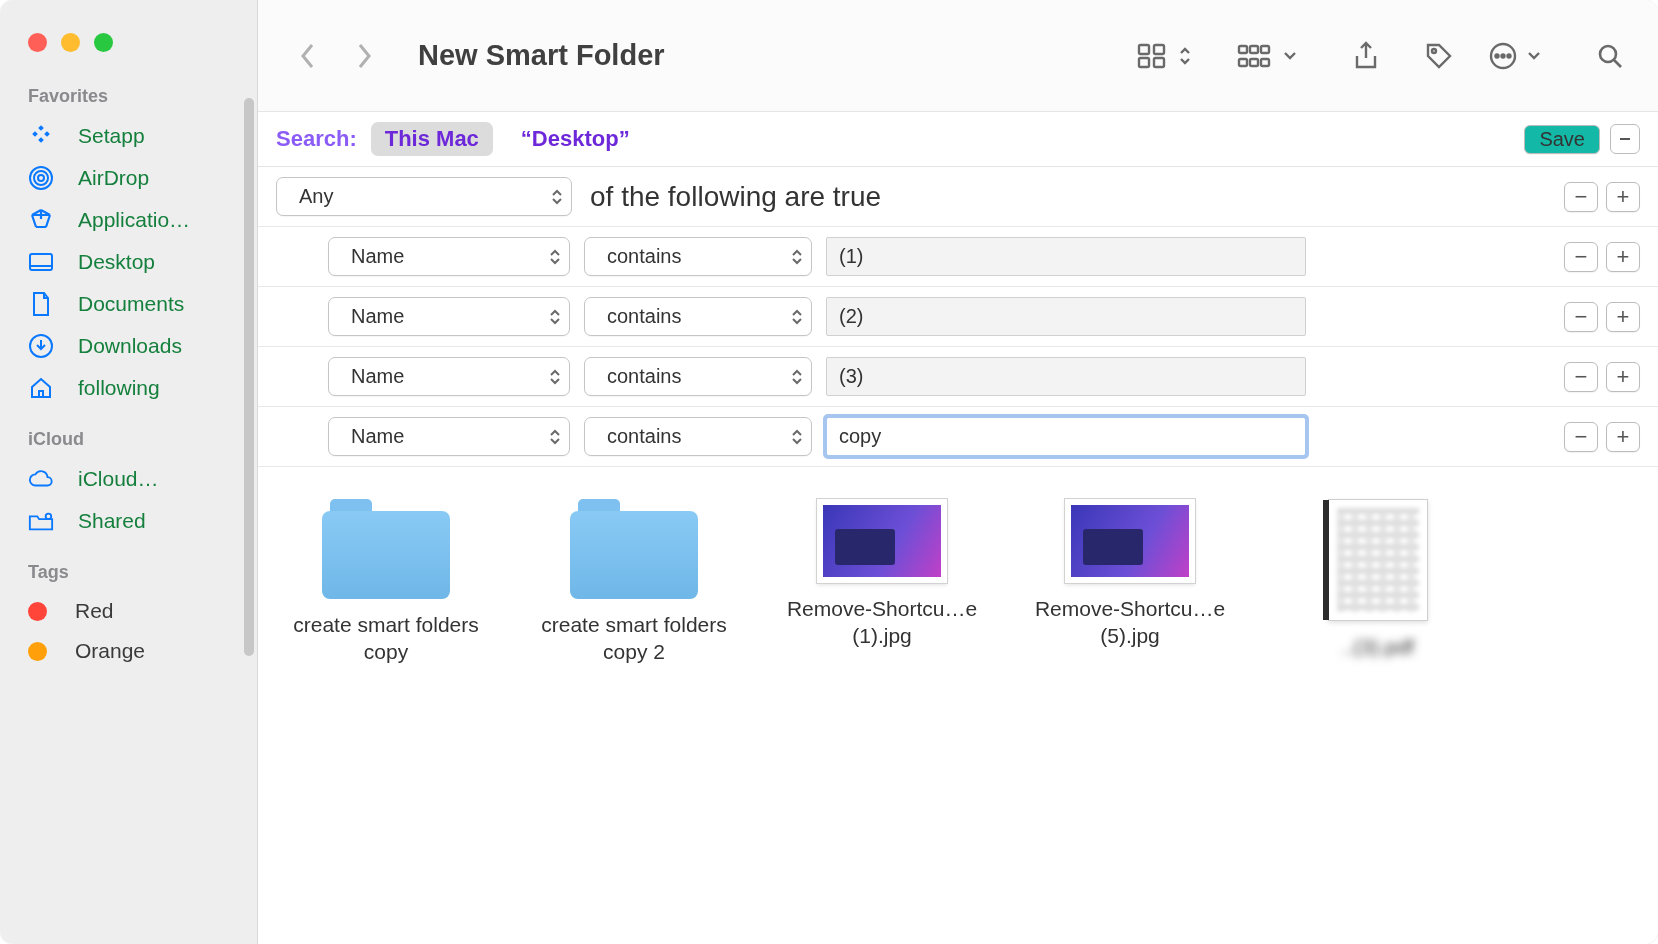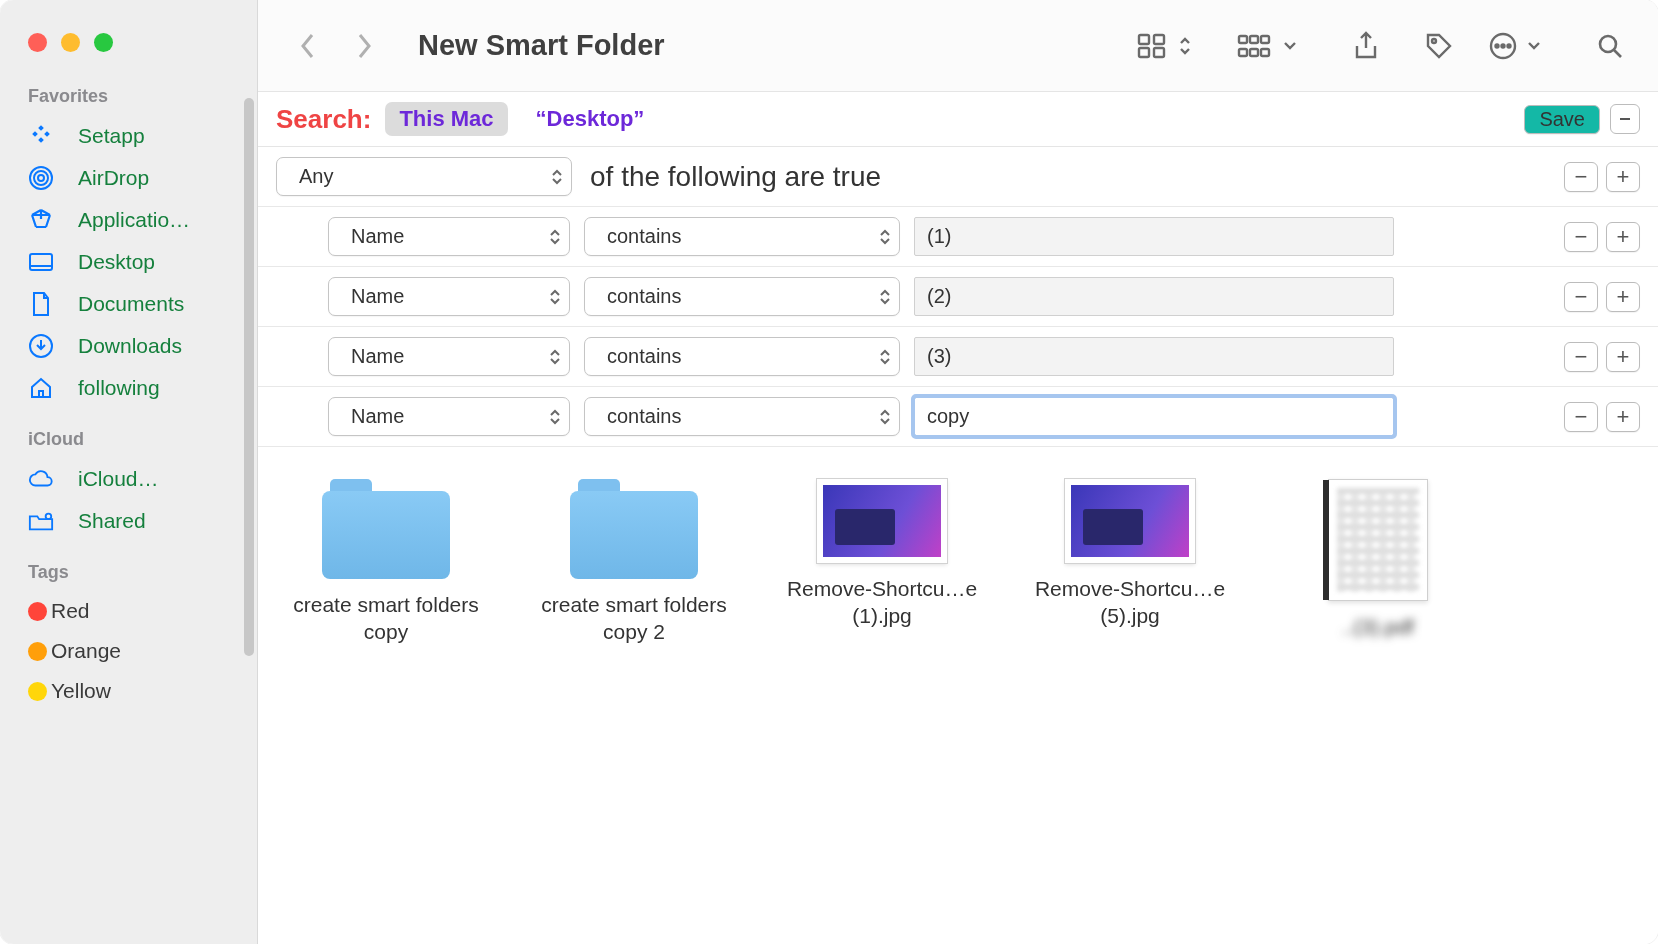--- a/index.html
+++ b/index.html
@@ -9,56 +9,56 @@
 .sidebar { width:258px; background:#eeeeee; border-right:1px solid #d9d9d9; padding:18px 0 0 0; position:relative; }
 .traffic { display:flex; gap:14px; padding:15px 0 28px 28px; }
 .dot { width:19px; height:19px; border-radius:50%; }
 .dot.red { background:#ff5f57; }
 .dot.yellow { background:#febc2e; }
 .dot.green { background:#28c840; }
 .section-label { color:#8a8a8e; font-size:18px; font-weight:600; padding:6px 28px 8px; }
 .side-item { display:flex; align-items:center; gap:24px; padding:8px 28px; font-size:21px; color:#15803d; cursor:default; }
 .side-item .icon { width:26px; height:26px; display:flex; align-items:center; justify-content:center; color:#0a78ff; flex-shrink:0; }
 .side-item .label { white-space:nowrap; overflow:hidden; text-overflow:ellipsis; }
-.tag-item { display:flex; align-items:center; gap:4px; padding:8px 28px; font-size:21px; color:#3a3a3a; }
+.tag-item { display:flex; align-items:center; gap:28px; padding:8px 28px; font-size:21px; color:#3a3a3a; }
 .tag-dot { width:19px; height:19px; border-radius:50%; }
 .side-scrollbar { position:absolute; right:3px; top:98px; width:10px; height:558px; background:#c7c7c7; border-radius:5px; }
 
 
 .main { flex:1; display:flex; flex-direction:column; background:#fff; }
 
 
-.toolbar { display:flex; align-items:center; height:92px; padding:0 24px 0 32px; border-bottom:1px solid #e5e5e5; background:#fbfbfb; }
+.toolbar { display:flex; align-items:center; height:112px; padding:0 24px 0 32px; border-bottom:1px solid #e5e5e5; background:#fbfbfb; }
 .nav-btn { width:36px; height:36px; display:flex; align-items:center; justify-content:center; color:#b0b0b0; }
 .nav-btn + .nav-btn { margin-left:20px; }
 .title { font-size:29px; font-weight:700; color:#404040; margin-left:36px; }
 .spacer { flex:1; }
 .tool-btn { color:#6a6a6a; display:flex; align-items:center; justify-content:center; padding:0 10px; }
 .tool-group { display:flex; align-items:center; gap:2px; }
 .tool-gap { width:44px; }
 
 
 .scope-bar { display:flex; align-items:center; padding:10px 18px; border-bottom:1px solid #e5e5e5; }
-.scope-label { font-size:26px; font-weight:600; color:#ef4444; margin-right:14px; }
+.scope-label { font-size:22px; font-weight:600; color:#8b5cf6; margin-right:14px; }
 .scope-btn { font-size:22px; font-weight:600; padding:4px 14px; border-radius:7px; color:#6d28d9; }
 .scope-btn.active { background:#dcdcdc; }
 .scope-btn + .scope-btn { margin-left:14px; }
 .scope-spacer { flex:1; }
 .save-btn { font-size:20px; color:#333; padding:2px 14px; border:1px solid #bcbcbc; border-radius:6px; background:#14b8a6; box-shadow:0 1px 1px rgba(0,0,0,0.05); }
 .close-scope { margin-left:10px; width:30px; height:30px; border:1px solid #bcbcbc; border-radius:6px; display:flex; align-items:center; justify-content:center; font-size:20px; color:#555; background:#fff; }
 
 
 .rule-row { display:flex; align-items:center; padding:10px 18px; border-bottom:1px solid #e8e8e8; }
 .rule-row.indent { padding-left:70px; }
 .rule-select { position:relative; display:flex; align-items:center; justify-content:space-between; border:1px solid #c5c5c5; border-radius:7px; background:#fff; height:39px; font-size:20px; color:#333; padding:0 32px 0 22px; box-shadow:0 1px 1px rgba(0,0,0,0.04); }
 .rule-select .stepper { position:absolute; right:8px; display:flex; flex-direction:column; line-height:0; color:#6a6a6a; }
 .rule-select .stepper svg { display:block; }
 .w-any { width:296px; }
 .w-attr { width:242px; }
-.w-op { width:316px; margin-left:14px; }
+.w-op { width:228px; margin-left:14px; }
 .rule-text { font-size:28px; color:#333; margin-left:18px; }
 .rule-input { margin-left:14px; height:39px; width:480px; border:1px solid #d0d0d0; background:#f3f3f3; border-radius:2px; font-size:20px; padding:0 12px; color:#333; }
 .rule-input.focused { width:480px; background:#fff; outline:4px solid #a6c6ef; outline-offset:-1px; border:1px solid #6ea2e0; }
 .rule-spacer { flex:1; }
 .pm { width:34px; height:30px; border:1px solid #bcbcbc; border-radius:6px; display:flex; align-items:center; justify-content:center; font-size:22px; color:#555; background:#fff; margin-left:8px; box-shadow:0 1px 1px rgba(0,0,0,0.05); }
 
 
 .results { flex:1; padding:32px 28px; display:flex; gap:48px; flex-wrap:wrap; align-content:flex-start; }
 .file { width:200px; display:flex; flex-direction:column; align-items:center; gap:12px; }
 .file-label { font-size:21px; color:#333; text-align:center; line-height:1.3; }
@@ -176,24 +176,20 @@
 
   <div class="section-label" style="margin-top:14px">Tags</div>
   <div class="tag-item">
     <span class="tag-dot" style="background:#ff453a"></span>
     <span>Red</span>
   </div>
   <div class="tag-item">
     <span class="tag-dot" style="background:#ff9f0a"></span>
     <span>Orange</span>
   </div>
-  <div class="tag-item">
-    <span class="tag-dot" style="background:#ffd60a"></span>
-    <span>Yellow</span>
-  </div>
 
   <div class="side-scrollbar"></div>
 </div>
 
 <div class="main">
 
   <div class="toolbar">
     <div class="nav-btn">
       <svg width="20" height="30" viewBox="0 0 20 30" fill="none" stroke="currentColor" stroke-width="3">
           <path d="M14 4 L5 15 L14 26"></path>

